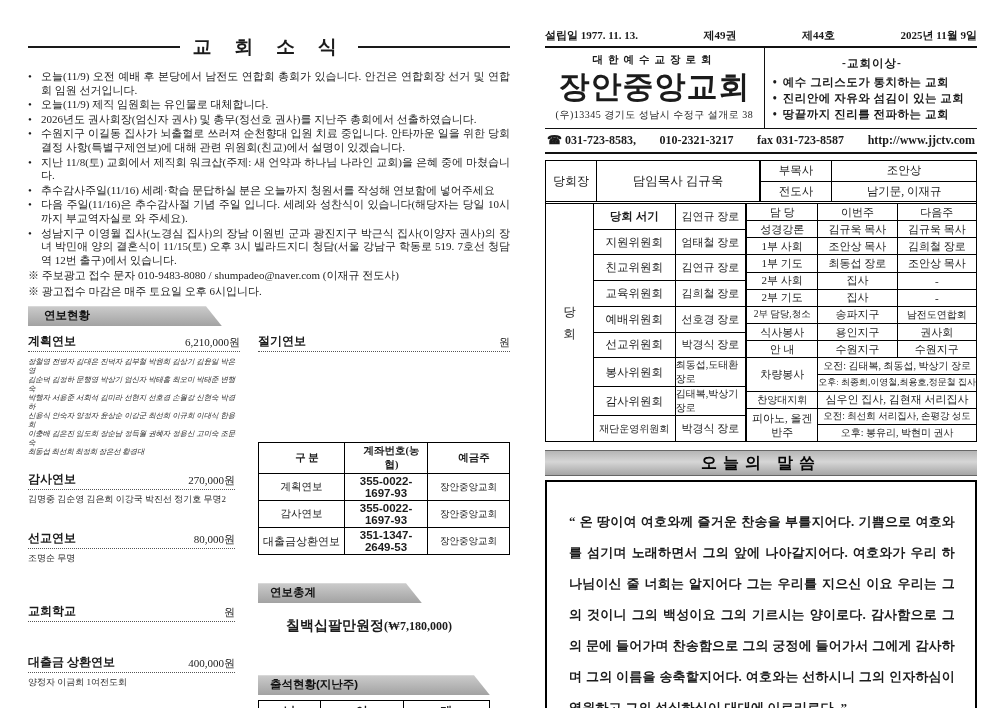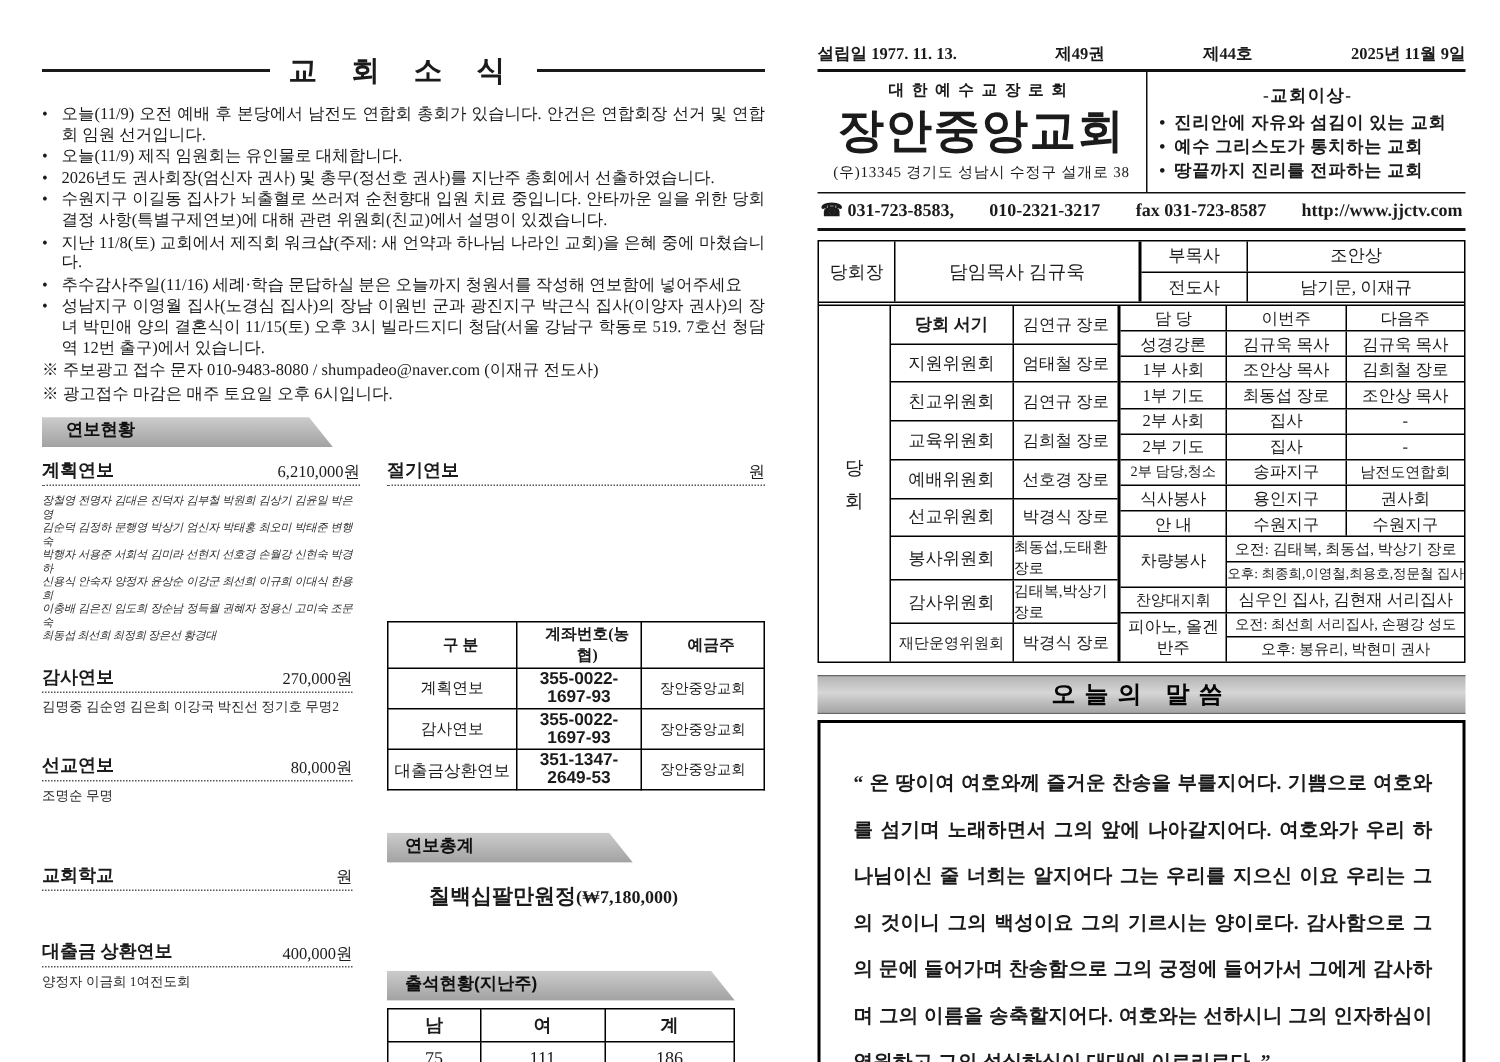--- a/index.html
+++ b/index.html
@@ -111,20 +111,21 @@
       <div class="rule"></div>
     </div>
 
     <div class="bullets">
       <div class="bullet">오늘(11/9) 오전 예배 후 본당에서 남전도 연합회 총회가 있습니다. 안건은 연합회장 선거 및 연합회 임원 선거입니다.</div>
       <div class="bullet">오늘(11/9) 제직 임원회는 유인물로 대체합니다.</div>
       <div class="bullet">2026년도 권사회장(엄신자 권사) 및 총무(정선호 권사)를 지난주 총회에서 선출하였습니다.</div>
       <div class="bullet">수원지구 이길동 집사가 뇌출혈로 쓰러져 순천향대 입원 치료 중입니다. 안타까운 일을 위한 당회 결정 사항(특별구제연보)에 대해 관련  위원회(친교)에서 설명이 있겠습니다.</div>
       <div class="bullet">지난 11/8(토) 교회에서 제직회 워크샵(주제: 새 언약과 하나님 나라인 교회)을 은혜 중에 마쳤습니다.</div>
       <div class="bullet">추수감사주일(11/16) 세례·학습 문답하실 분은 오늘까지 청원서를 작성해 연보함에 넣어주세요</div>
+      <div class="bullet">다음 주일(11/16)은 추수감사절 기념 주일 입니다. 세례와 성찬식이 있습니다(해당자는 당일 10시까지 부교역자실로 와 주세요).</div>
       <div class="bullet">성남지구 이영월 집사(노경심 집사)의 장남 이원빈 군과 광진지구 박근식 집사(이양자 권사)의 장녀 박민애 양의 결혼식이 11/15(토) 오후 3시 빌라드지디 청담(서울 강남구 학동로 519. 7호선 청담역 12번 출구)에서 있습니다.</div>
     </div>
 
     <div class="note-line">※ 주보광고 접수 문자 010-9483-8080 / shumpadeo@naver.com (이재규 전도사)</div>
     <div class="note-line">※ 광고접수 마감은 매주 토요일 오후 6시입니다.</div>
 
     <div class="offer-wrap">
       <div class="banner" style="width:168px;padding-left:16px;">연보현황</div>
 
       <div style="display:flex;margin-top:7px;">
@@ -238,22 +239,22 @@
     </div>
 
     <div class="mast-box">
       <div class="mast-left">
         <div class="denom">대한예수교장로회</div>
         <div class="church-name">장안중앙교회</div>
         <div class="address">(우)13345 경기도 성남시 수정구 설개로 38</div>
       </div>
       <div class="mast-right">
         <div class="vision-title">-교회이상-</div>
+        <div class="vision-item">예수 그리스도가 통치하는 교회</div>
         <div class="vision-item">진리안에 자유와 섬김이 있는 교회</div>
-        <div class="vision-item">예수 그리스도가 통치하는 교회</div>
         <div class="vision-item">땅끝까지 진리를 전파하는 교회</div>
       </div>
     </div>
 
     <div class="contact-row">
       <span>☎ 031-723-8583,</span>
       <span class="sp"></span>
       <span>010-2321-3217</span>
       <span class="sp"></span>
       <span>fax 031-723-8587</span>

